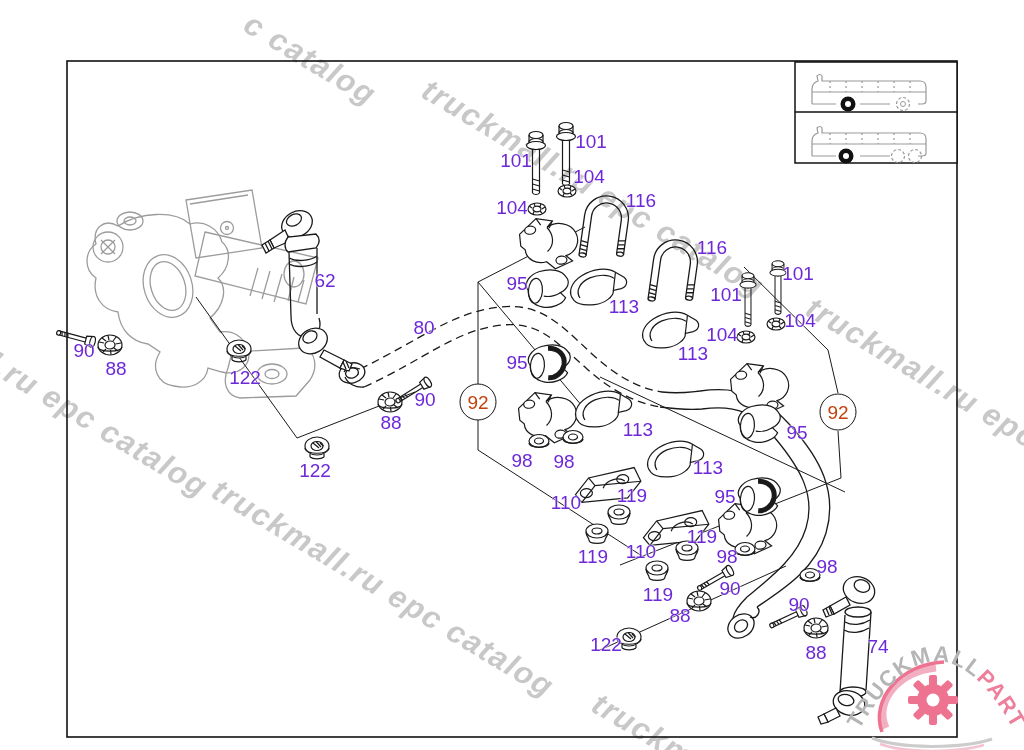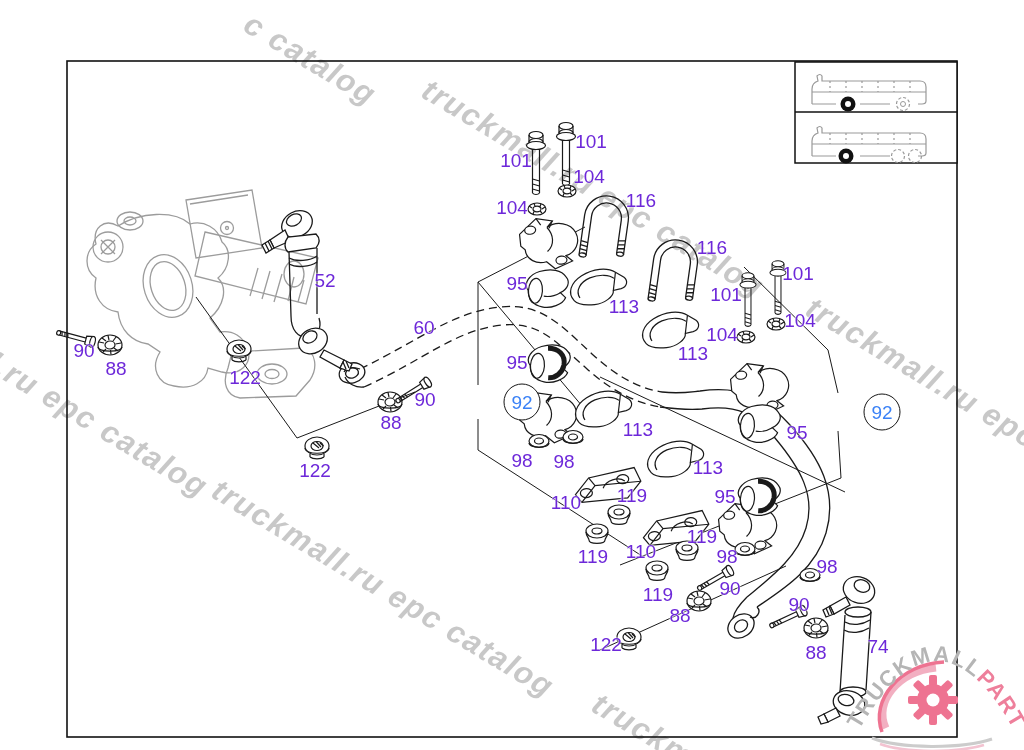--- a/index.html
+++ b/index.html
@@ -8,21 +8,21 @@
   #stage svg{position:absolute;left:0;top:0;}
   .watermark{position:absolute;font:italic 700 31px "Liberation Sans",sans-serif;
              color:rgba(184,184,184,0.78);letter-spacing:1.5px;white-space:nowrap;
              transform-origin:0 0;pointer-events:none;}
   .callout{position:absolute;transform:translate(-50%,-50%);
            font:400 19px "Liberation Sans",sans-serif;color:#6d28d9;white-space:nowrap;
            text-shadow:0 0 2px #fff,0 0 2px #fff;}
   .group-callout{position:absolute;transform:translate(-50%,-50%);
            width:35px;height:35px;border:1.4px solid #161616;border-radius:50%;
            background:#fff;display:flex;align-items:center;justify-content:center;
-           font:400 19px "Liberation Sans",sans-serif;color:#3b82f6;margin-left:44px;}
+           font:400 19px "Liberation Sans",sans-serif;color:#c2410c;}
   #callout-layer,#watermark-layer{position:absolute;inset:0;}
 </style>
 </head>
 <body>
 
 <div id="stage">
 
   <div id="watermark-layer">
       <div class="watermark" style="left: 256px; top: 6px; transform: rotate(31deg);">c catalog</div>
       <div class="watermark" style="left: 434px; top: 72px; transform: rotate(31deg);">truckmall.ru epc catalog</div>
@@ -291,25 +291,25 @@
       <div class="callout" style="left: 516px; top: 161px;">101</div>
       <div class="callout" style="left: 591px; top: 142px;">101</div>
       <div class="callout" style="left: 589px; top: 177px;">104</div>
       <div class="callout" style="left: 512px; top: 208px;">104</div>
       <div class="callout" style="left: 641px; top: 201px;">116</div>
       <div class="callout" style="left: 712px; top: 248px;">116</div>
       <div class="callout" style="left: 726px; top: 295px;">101</div>
       <div class="callout" style="left: 798px; top: 274px;">101</div>
       <div class="callout" style="left: 722px; top: 335px;">104</div>
       <div class="callout" style="left: 800px; top: 321px;">104</div>
-      <div class="callout" style="left: 325px; top: 281px;">52</div>
+      <div class="callout" style="left: 325px; top: 281px;">62</div>
       <div class="callout" style="left: 84px; top: 351px;">90</div>
       <div class="callout" style="left: 116px; top: 369px;">88</div>
       <div class="callout" style="left: 245px; top: 378px;">122</div>
-      <div class="callout" style="left: 424px; top: 328px;">60</div>
+      <div class="callout" style="left: 424px; top: 328px;">80</div>
       <div class="callout" style="left: 517px; top: 284px;">95</div>
       <div class="callout" style="left: 624px; top: 307px;">113</div>
       <div class="callout" style="left: 693px; top: 354px;">113</div>
       <div class="callout" style="left: 517px; top: 363px;">95</div>
       <div class="callout" style="left: 391px; top: 423px;">88</div>
       <div class="callout" style="left: 425px; top: 400px;">90</div>
       <div class="callout" style="left: 315px; top: 471px;">122</div>
       <div class="callout" style="left: 638px; top: 430px;">113</div>
       <div class="callout" style="left: 797px; top: 433px;">95</div>
       <div class="callout" style="left: 522px; top: 461px;">98</div>

